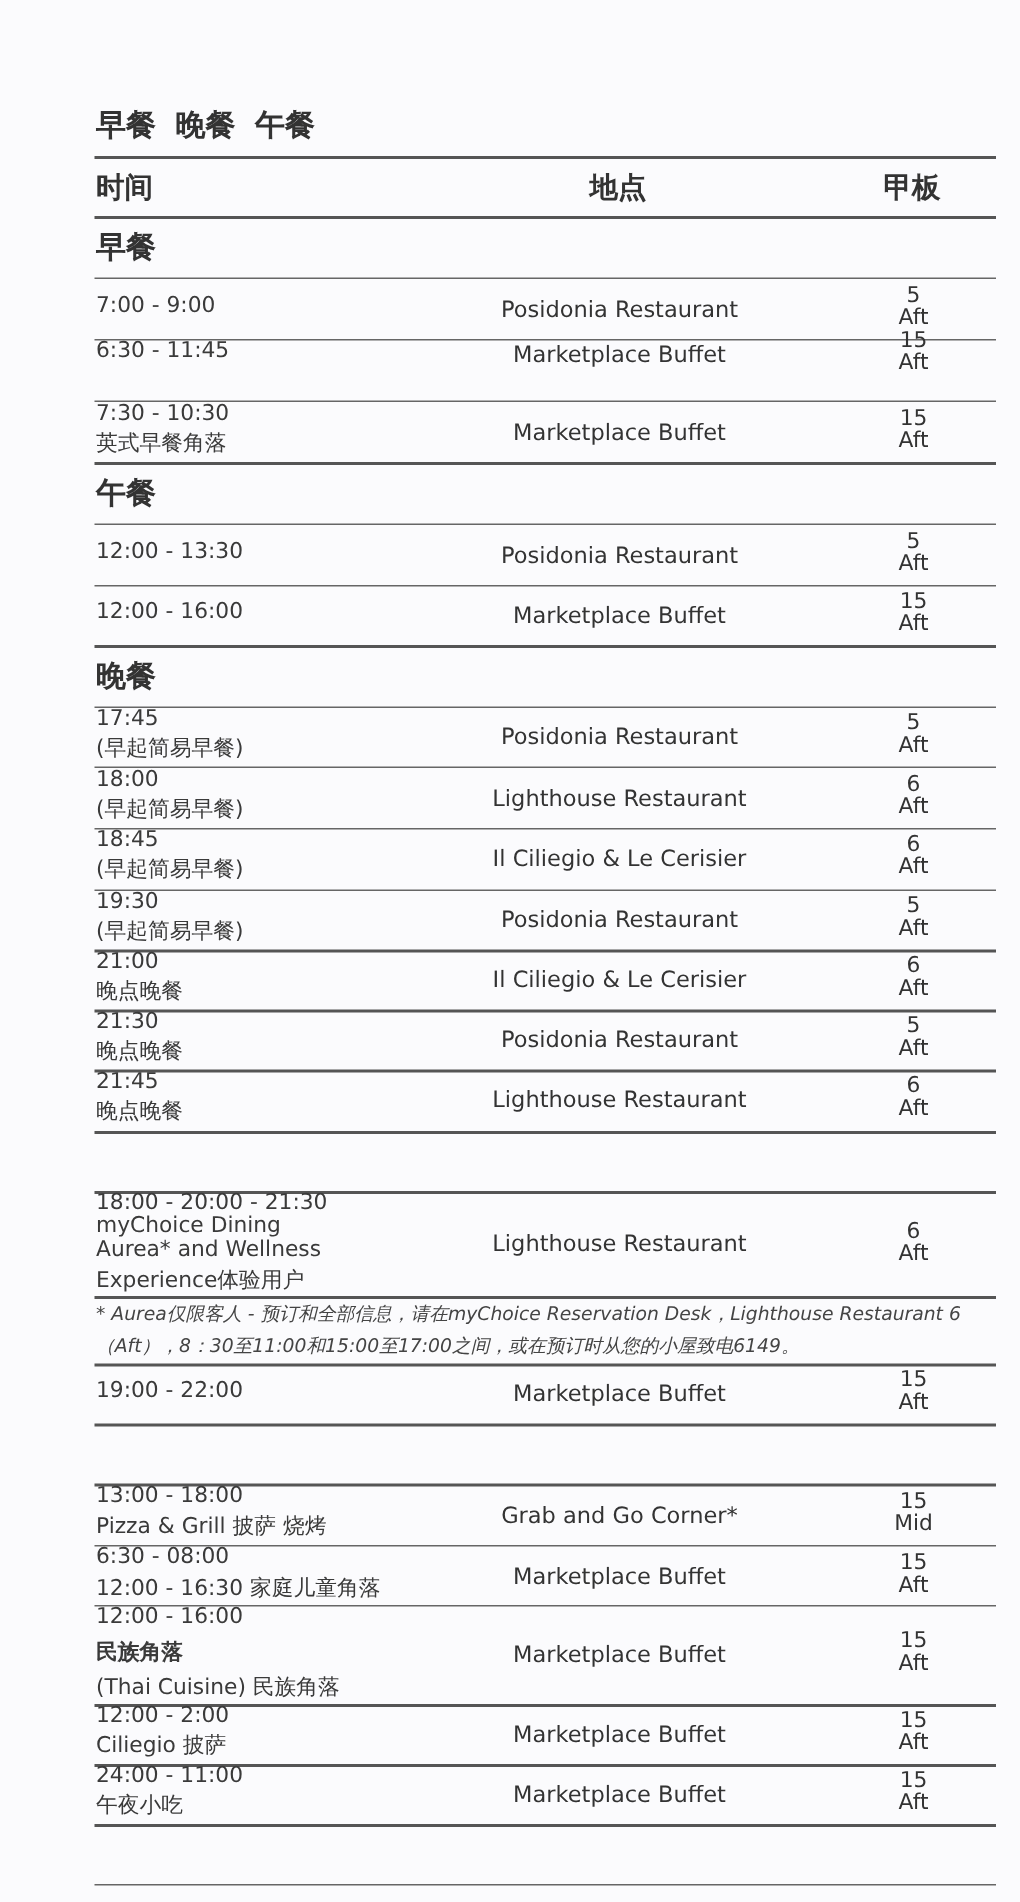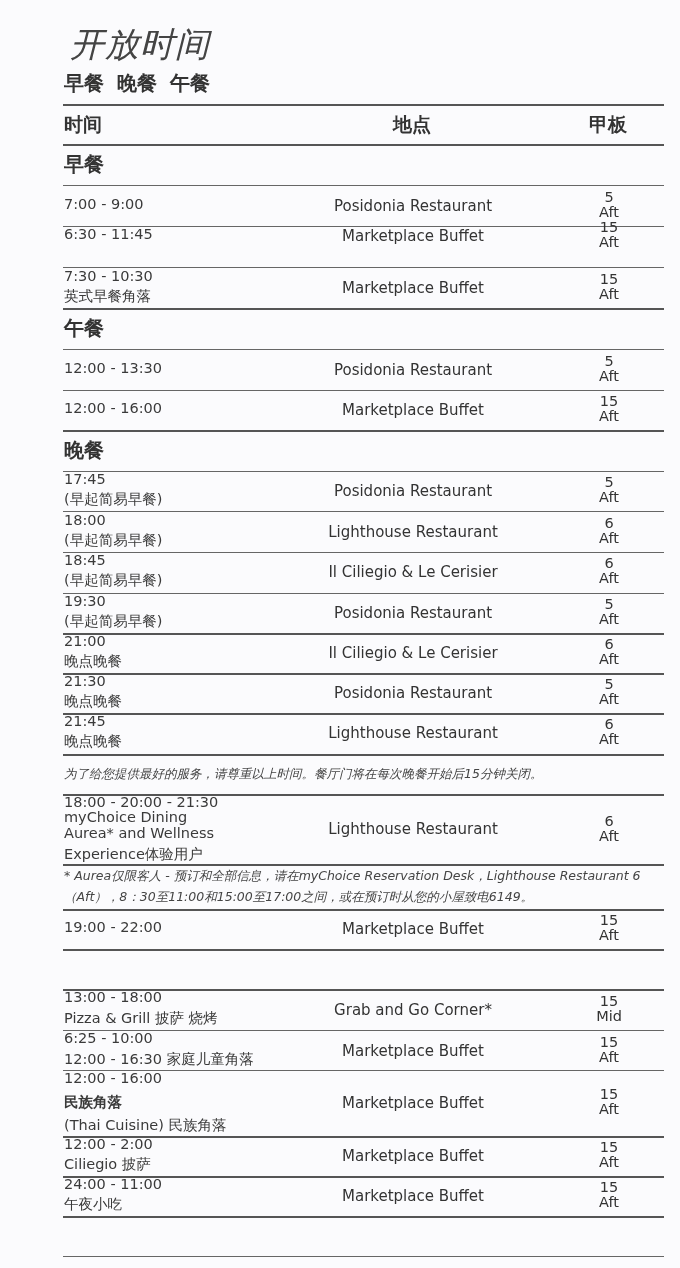--- a/index.html
+++ b/index.html
@@ -46,21 +46,20 @@
   .footer-note {
     position:absolute; left:0; width:680px; text-align:center;
     font-style:italic; font-size:14px; color:#444;
   }
 </style>
 </head>
 <body>
 
 <div class="page">
 
-  <div class="title">开放时间</div>
   <div class="subtitle">早餐 晚餐 午餐</div>
 
   <div class="hline" style="top:104px"></div>
   <div class="colhead" style="left:64px">时间</div>
   <div class="colhead" style="left:393px">地点</div>
   <div class="colhead" style="left:589px">甲板</div>
   <div class="hline" style="top:144px"></div>
 
   <div class="section" style="top:151px">早餐</div>
   <div class="hline thin" style="top:185px"></div>
@@ -192,21 +191,20 @@
     <div class="time" style="top:0px">21:45</div>
     <div class="time" style="top:20px">晚点晚餐</div>
     <div class="place" style="top:11px">Lighthouse Restaurant</div>
     <div class="deck" style="top:4px">
         <div>6</div>
         <div>Aft</div>
       </div>
   </div>
   <div class="hline" style="top:754px"></div>
 
-  <div class="note" style="top:764px">为了给您提供最好的服务，请尊重以上时间。餐厅门将在每次晚餐开始后15分钟关闭。</div>
   <div class="hline" style="top:794px"></div>
 
   <div class="row" style="top:794px;height:70px">
     <div class="time" style="top:0px">18:00 - 20:00 - 21:30</div>
     <div class="time" style="top:15px">myChoice Dining</div>
     <div class="time" style="top:31px">Aurea* and Wellness</div>
     <div class="time" style="top:52px">Experience体验用户</div>
     <div class="place" style="top:26px">Lighthouse Restaurant</div>
     <div class="deck" style="top:20px">
         <div>6</div>
@@ -236,21 +234,21 @@
     <div class="time" style="top:21px">Pizza &amp; Grill  披萨 烧烤</div>
     <div class="place" style="top:12px">Grab and Go Corner*</div>
     <div class="deck" style="top:5px">
         <div>15</div>
         <div>Mid</div>
       </div>
   </div>
   <div class="hline thin" style="top:1030px"></div>
 
   <div class="row" style="top:1030px;height:40px">
-    <div class="time" style="top:0px">6:25 - 10:00</div>
+    <div class="time" style="top:0px">6:30 - 08:00</div>
     <div class="time" style="top:21px">12:00 - 16:30 家庭儿童角落</div>
     <div class="place" style="top:12px">Marketplace Buffet</div>
     <div class="deck" style="top:5px">
         <div>15</div>
         <div>Aft</div>
       </div>
   </div>
   <div class="hline thin" style="top:1070px"></div>
 
   <div class="row" style="top:1070px;height:66px">

